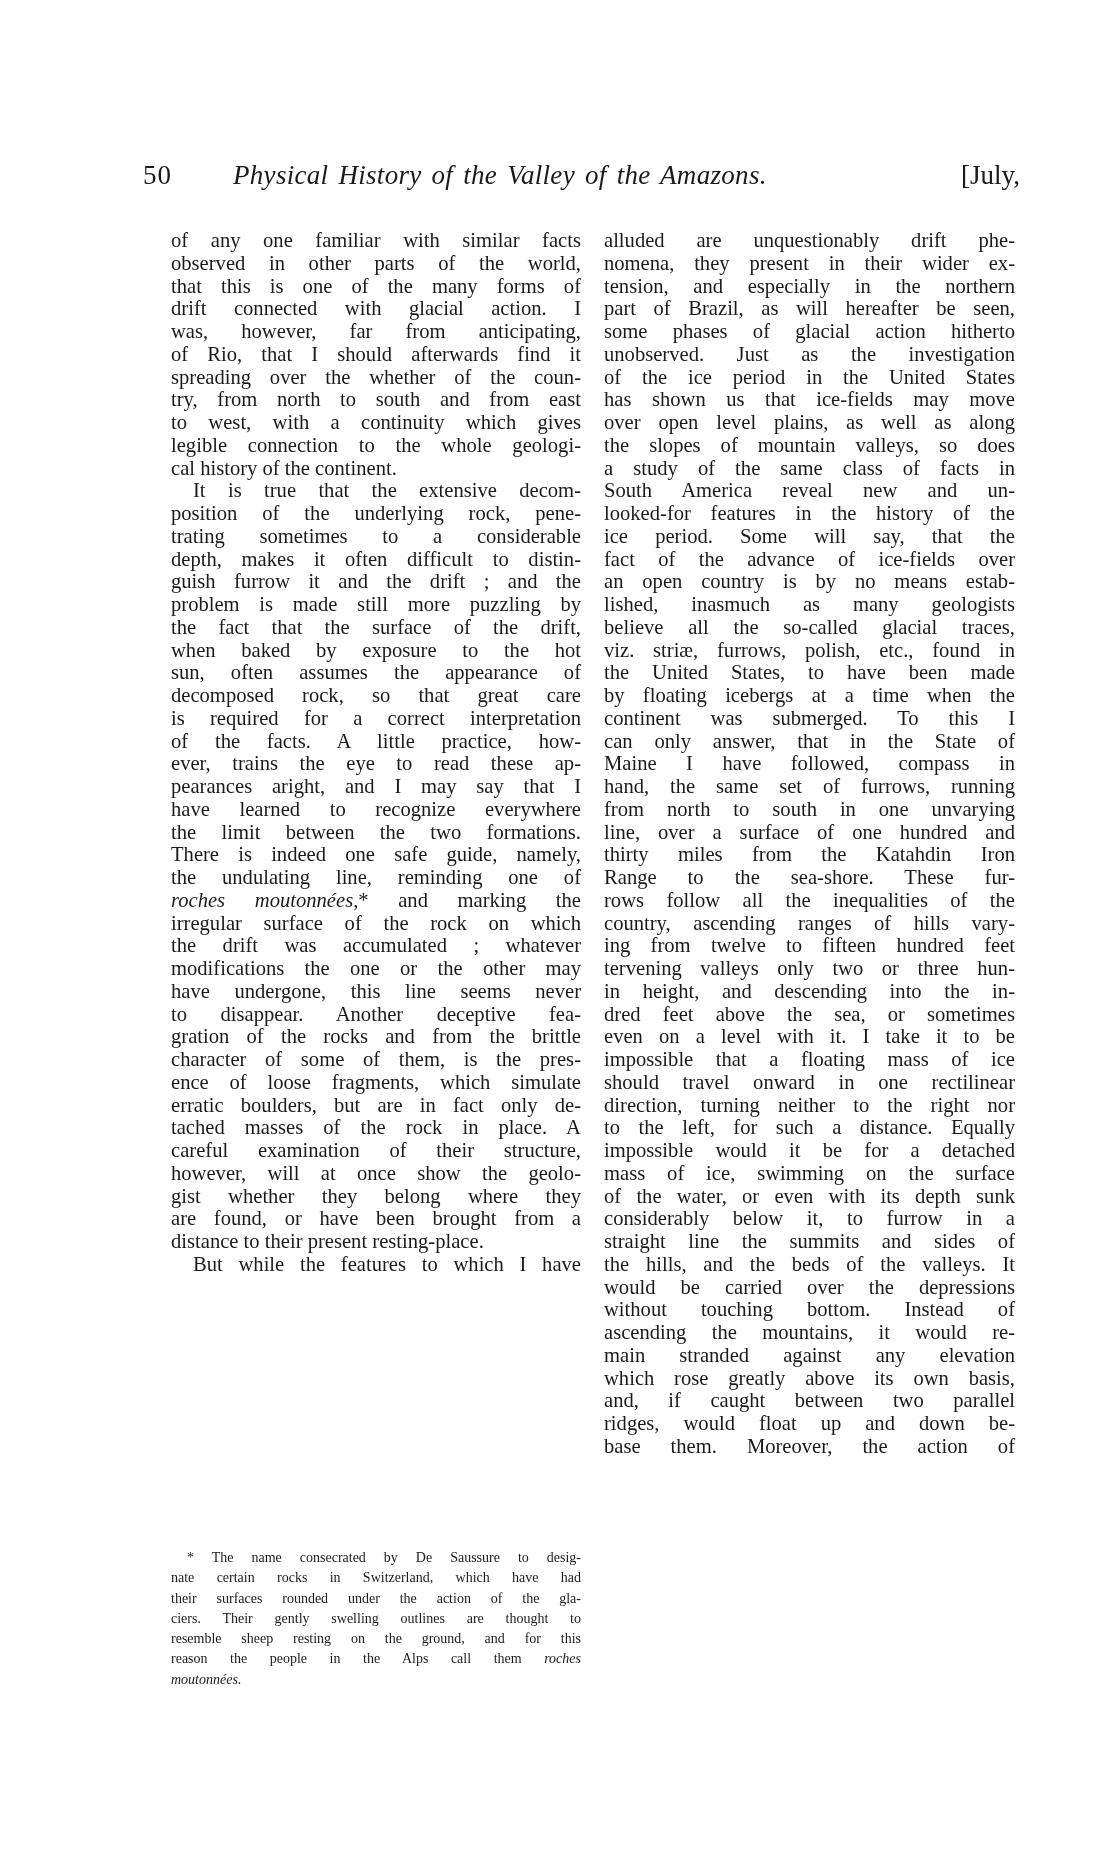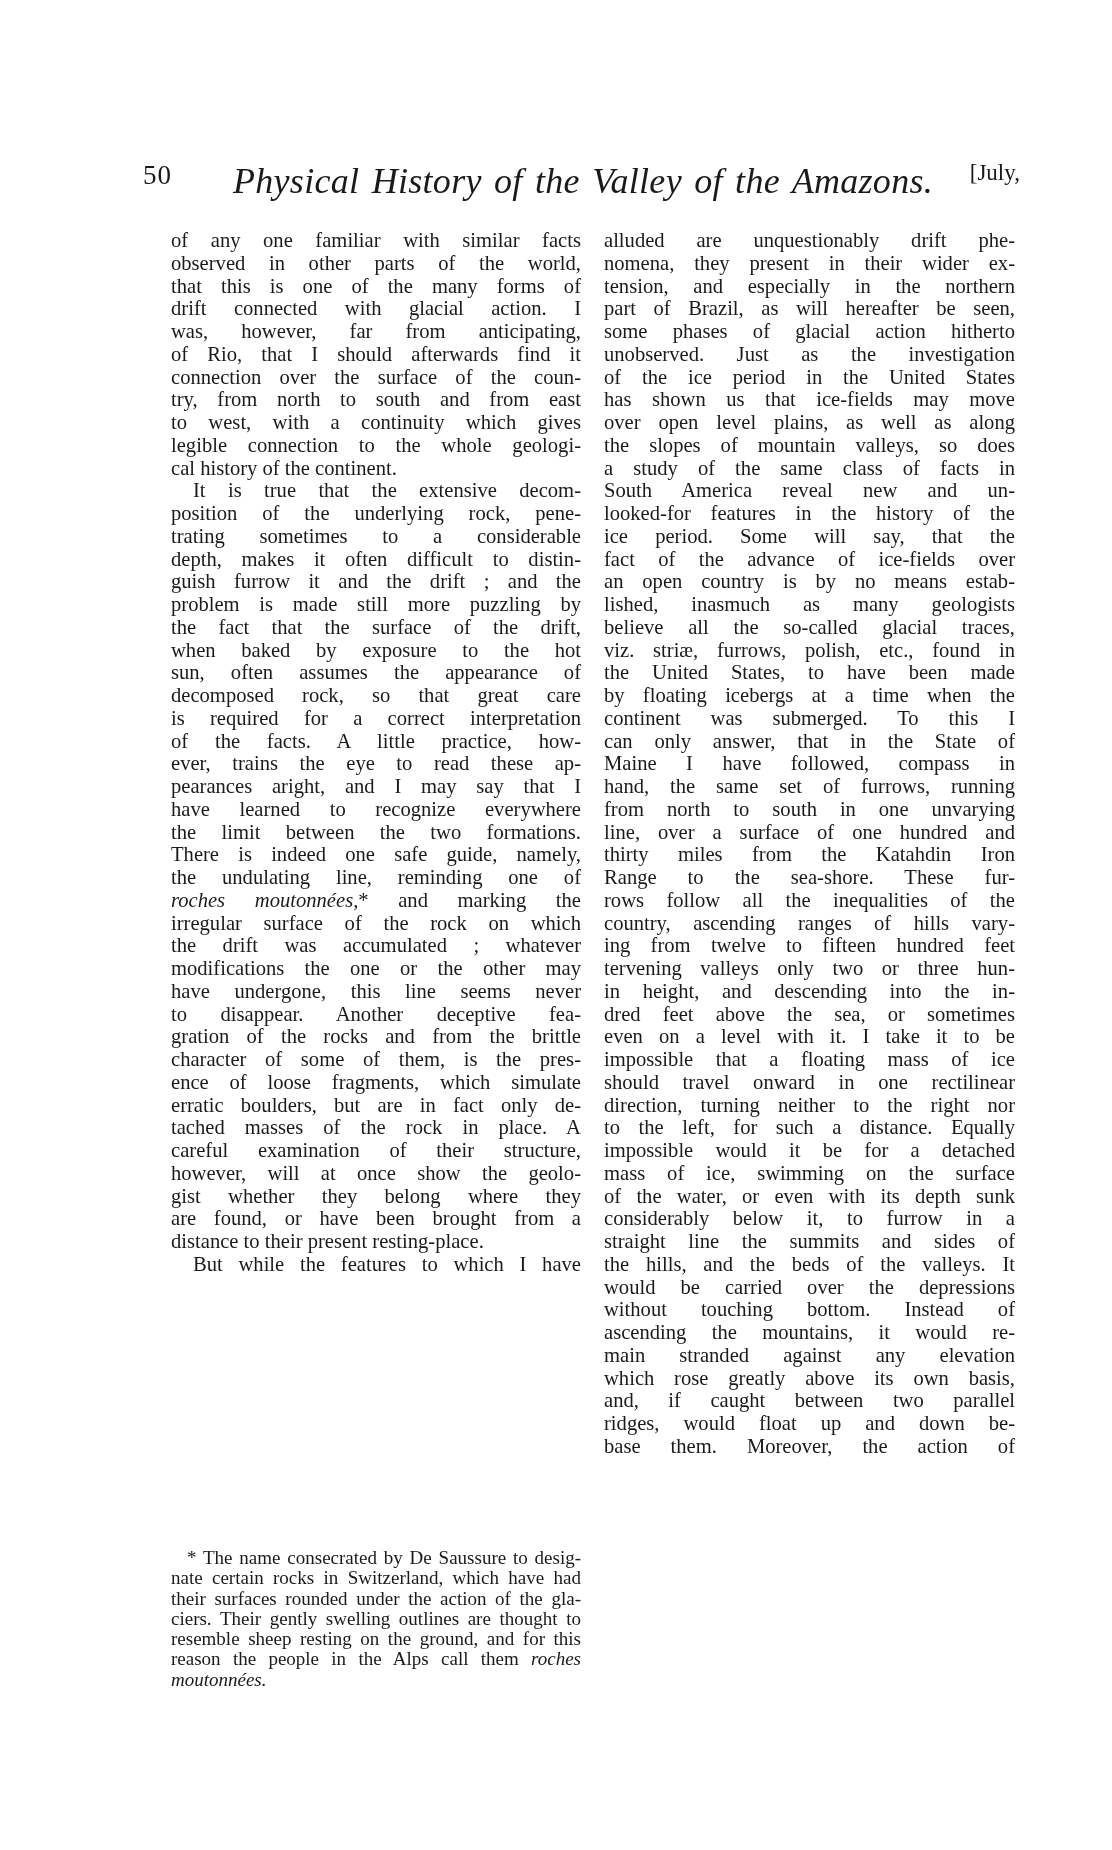--- a/index.html
+++ b/index.html
@@ -28,29 +28,29 @@
       left: 0;
       top: 0;
       font-size: 27px;
       letter-spacing: 1px;
     }
     .head-title {
       position: absolute;
       left: 90px;
       top: 0;
       font-style: italic;
-      font-size: 36px;
+      font-size: 27px;
       word-spacing: 3px;
       letter-spacing: 0.3px;
     }
     .head-date {
       position: absolute;
       right: 0;
       top: 0;
-      font-size: 23px;
+      font-size: 27px;
     }
     .column {
       position: absolute;
       top: 229px;
       font-size: 20.6px;
       line-height: 22.75px;
     }
     .col-left { left: 171px; width: 410px; }
     .col-right { left: 604px; width: 411px; }
     .line {
@@ -63,21 +63,21 @@
     .line.last {
       text-align-last: left;
     }
     .line.indent { padding-left: 22px; }
     .line em { font-style: italic; }
     .footnote {
       position: absolute;
       top: 1548px;
       left: 171px;
       width: 410px;
-      font-size: 19px;
+      font-size: 14px;
       line-height: 20.3px;
     }
     .footnote .line { height: 20.3px; }
     .footnote .line.indent { padding-left: 16px; }
   </style>
 </head>
 <body>
 
 <div class="running-head">
   <span class="folio">50</span>
@@ -85,21 +85,21 @@
   <span class="head-date">[July,</span>
 </div>
 
 <div class="column col-left">
   <span class="line">of any one familiar with similar facts</span>
   <span class="line">observed in other parts of the world,</span>
   <span class="line">that this is one of the many forms of</span>
   <span class="line">drift connected with glacial action.  I</span>
   <span class="line">was, however, far from anticipating,</span>
   <span class="line">of Rio, that I should afterwards find it</span>
-  <span class="line">connection over the surface of the coun-</span>
+  <span class="line">spreading over the whether of the coun-</span>
   <span class="line">try, from north to south and from east</span>
   <span class="line">to west, with a continuity which gives</span>
   <span class="line">legible connection to the whole geologi-</span>
   <span class="line last">cal history of the continent.</span>
   <span class="line indent">It is true that the extensive decom-</span>
   <span class="line">position of the underlying rock, pene-</span>
   <span class="line">trating sometimes to a considerable</span>
   <span class="line">depth, makes it often difficult to distin-</span>
   <span class="line">guish furrow it and the drift ; and the</span>
   <span class="line">problem is made still more puzzling by</span>

